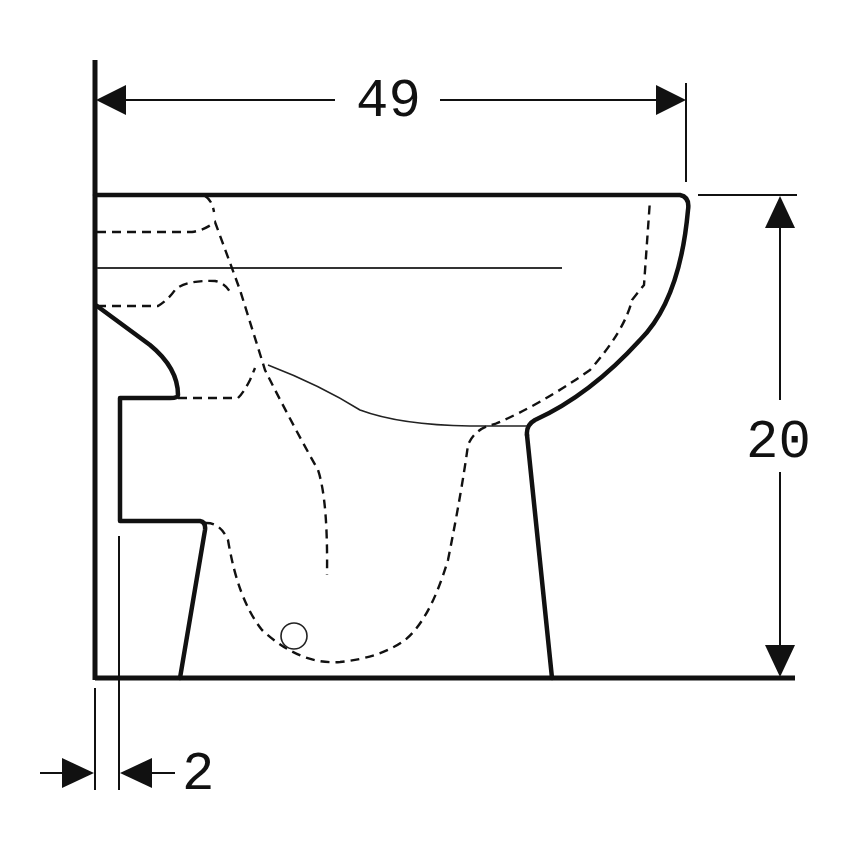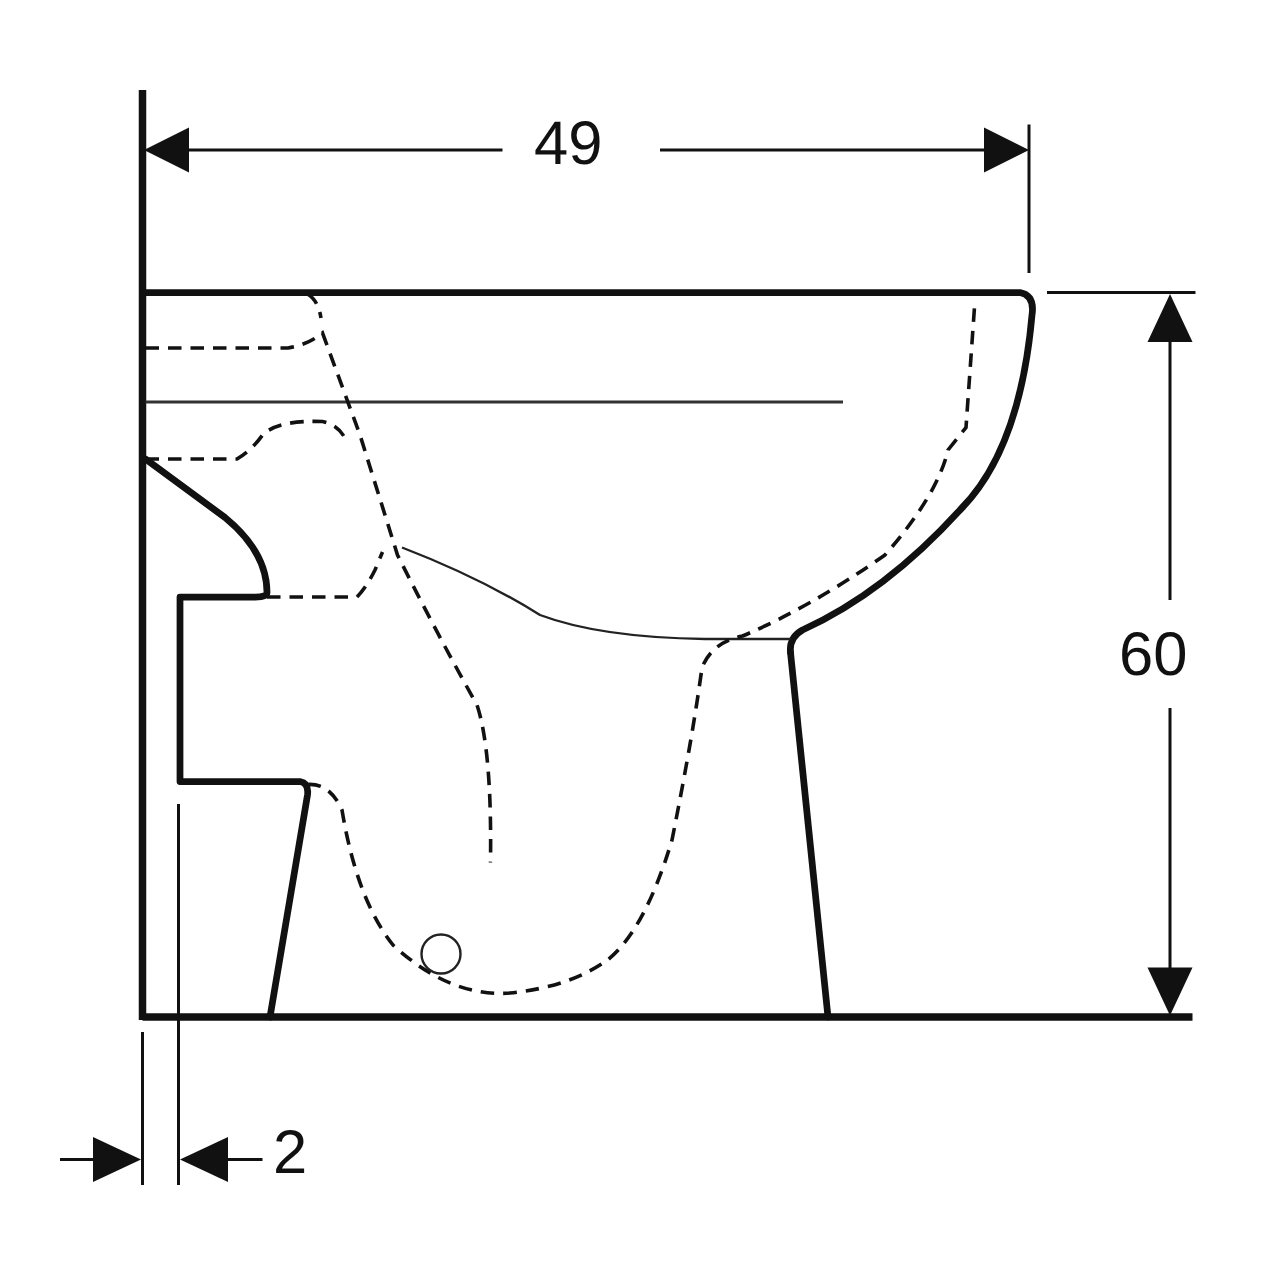--- a/index.html
+++ b/index.html
@@ -5,21 +5,21 @@
   html, body { margin: 0; padding: 0; background: #ffffff; }
   body { width: 850px; height: 850px; overflow: hidden; position: relative; }
   #drawing { position: absolute; left: 0; top: 0; width: 850px; height: 850px; }
   .thick { stroke: #111111; stroke-width: 4.5; fill: none; stroke-linejoin: round; stroke-linecap: round; }
   .wall { stroke: #111111; stroke-width: 5; fill: none; }
   .thin { stroke: #222222; stroke-width: 1.6; fill: none; }
   .mid { stroke: #333333; stroke-width: 2; fill: none; }
   .dash { stroke: #111111; stroke-width: 2.4; fill: none; stroke-dasharray: 9 6; }
   .dim { stroke: #111111; stroke-width: 2; fill: none; }
   .arrow { fill: #111111; stroke: none; }
-  .label { position: absolute; font-family: Liberation Sans, sans-serif; font-size: 41px; color: #111111; line-height: 1; background: #ffffff; padding: 0 4px; }
+  .label { position: absolute; font-family: Liberation Mono, monospace; font-size: 54px; color: #111111; line-height: 1; background: #ffffff; padding: 0 4px; }
 </style>
 </head>
 <body>
 
 <svg id="drawing" viewBox="0 0 850 850" xmlns="http://www.w3.org/2000/svg">
 
   <line class="wall" x1="95" y1="60" x2="95" y2="680"></line>
 
   <line class="wall" x1="95" y1="678" x2="795" y2="678"></line>
 
@@ -56,14 +56,14 @@
 
   <line class="dim" x1="95" y1="688" x2="95" y2="790"></line>
   <line class="dim" x1="119" y1="536" x2="119" y2="790"></line>
   <line class="dim" x1="40" y1="773" x2="70" y2="773"></line>
   <line class="dim" x1="145" y1="773" x2="175" y2="773"></line>
   <polygon class="arrow" points="94,773 62,758 62,788"></polygon>
   <polygon class="arrow" points="120,773 152,758 152,788"></polygon>
 </svg>
 
 <div class="label" style="left:352px; top:75px;">49</div>
-<div class="label" style="left:742px; top:416px;">60</div>
+<div class="label" style="left:742px; top:416px;">20</div>
 <div class="label" style="left:178px; top:748px; background:transparent;">2</div>
 
 </body></html>

